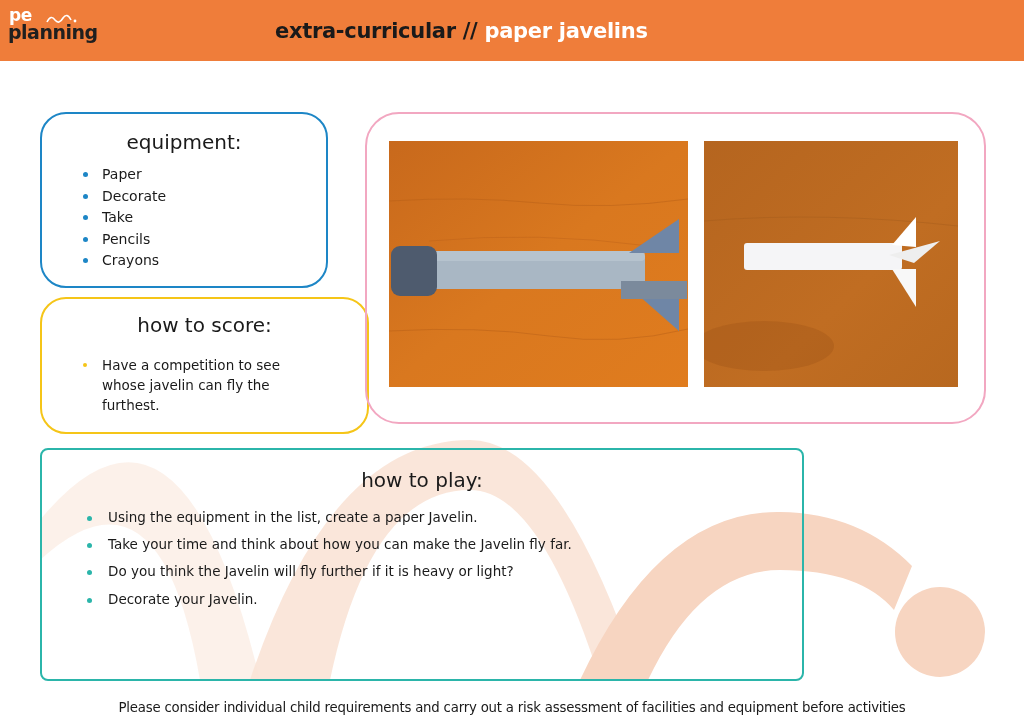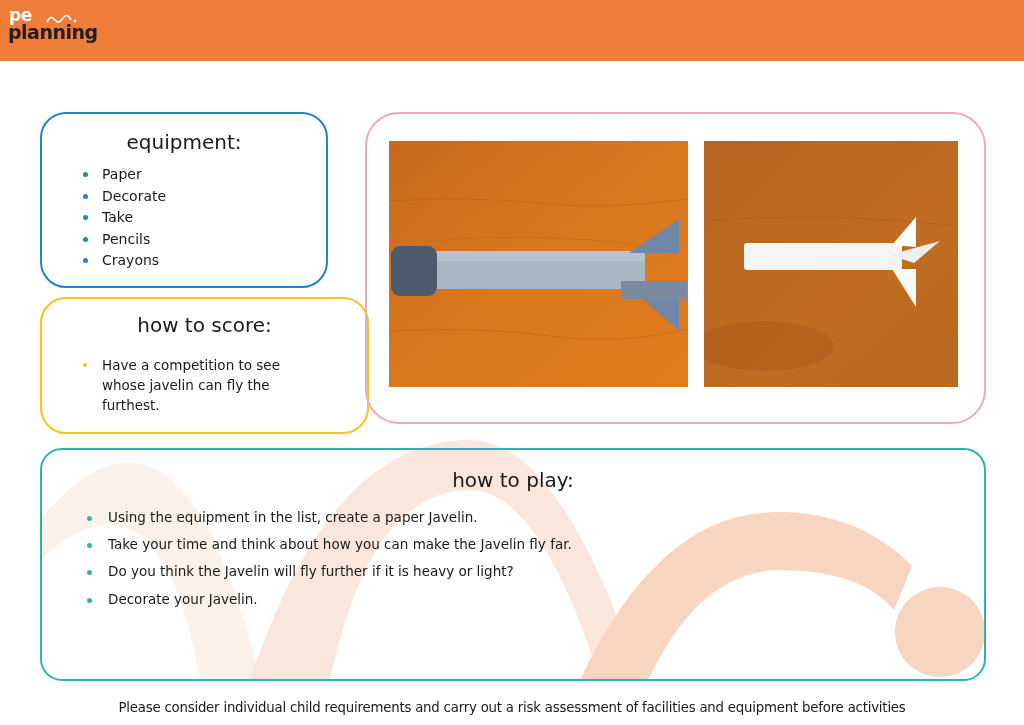--- a/index.html
+++ b/index.html
@@ -62,21 +62,21 @@
     content: ""; position: absolute; left: -19px; top: 8px; width: 4px; height: 4px;
     border-radius: 50%; background: #f5c518;
   }
 
   .photos { left: 365px; top: 112px; width: 621px; height: 312px; border-color: #f2a7c1; border-radius: 34px; }
   .photo { position: absolute; overflow: hidden; }
   .photo-1 { left: 22px; top: 27px; width: 299px; height: 246px; }
   .photo-2 { left: 337px; top: 27px; width: 254px; height: 246px; }
   .photo svg { display: block; width: 100%; height: 100%; }
 
-  .play { left: 40px; top: 448px; width: 946px; height: 233px; border-color: #2bb5aa; border-radius: 22px; }
+  .play { left: 40px; top: 448px; width: 764px; height: 233px; border-color: #2bb5aa; border-radius: 8px; }
   .play h2 { font-size: 20px; padding-top: 18px; }
   .play ul { margin: 12px 0 0 0; padding: 0 0 0 66px; list-style: none; }
   .play li { font-size: 13.5px; line-height: 27.2px; position: relative; }
   .play li::before {
     content: ""; position: absolute; left: -21px; top: 12px; width: 5px; height: 5px;
     border-radius: 50%; background: #2bb5aa;
   }
 
   .footer {
     position: absolute; left: 0; top: 700px; width: 1024px; text-align: center;
@@ -94,20 +94,24 @@
 </svg>
 
 <div class="header">
   <div class="logo">
     <span class="logo-pe">pe</span>
     <svg class="logo-squiggle" viewBox="0 0 36 12">
       <path d="M2 10 Q6 2 10 8 Q14 13 18 6 Q22 0 26 8" stroke="#ffffff" stroke-width="1.6" fill="none"></path>
       <circle cx="30" cy="9" r="1.4" fill="#ffffff"></circle>
     </svg>
     <span class="logo-planning">planning</span>
+  </div>
+  <div class="title">
+    <span class="t-dark">extra-curricular //</span>
+    <span class="t-light">paper javelins</span>
   </div>
   <div class="home-learning">home learning</div>
 </div>
 
 <div class="box equipment">
   <h2>equipment:</h2>
   <ul>
     <li>Paper</li>
     <li>Decorate</li>
     <li>Take</li>

